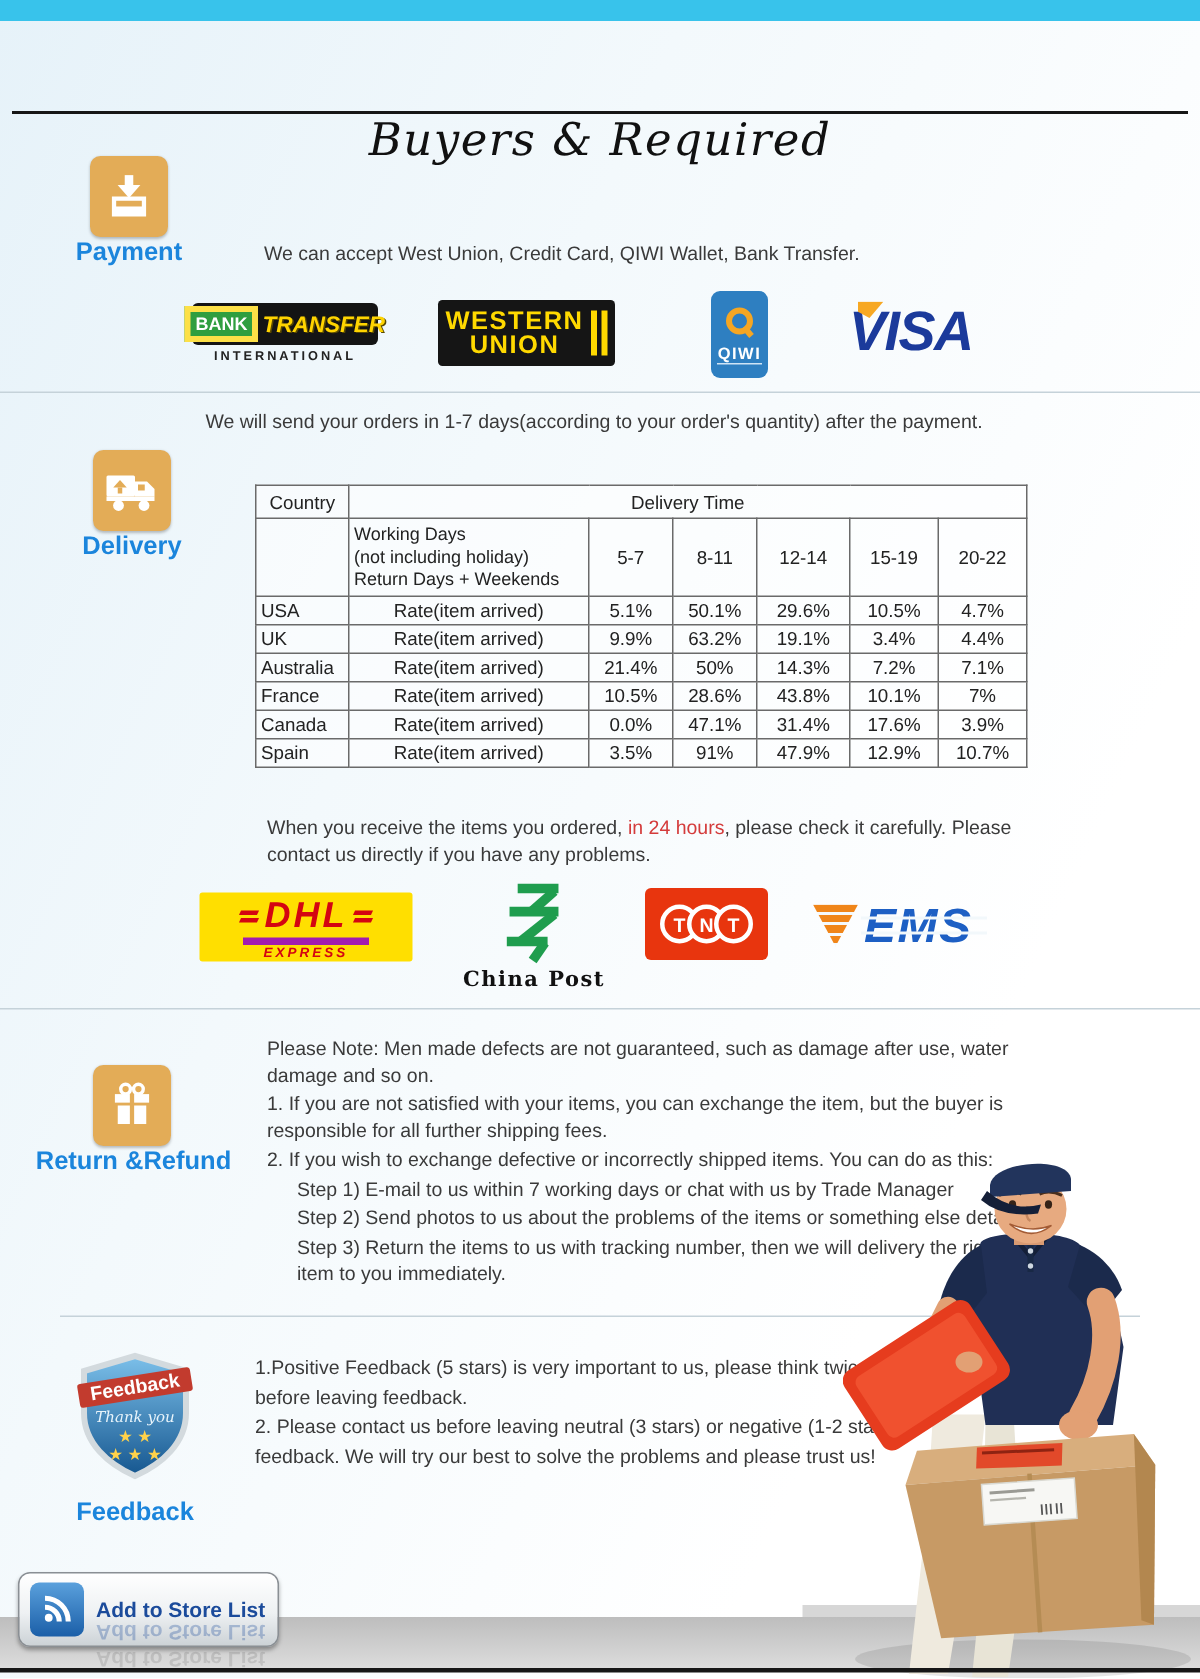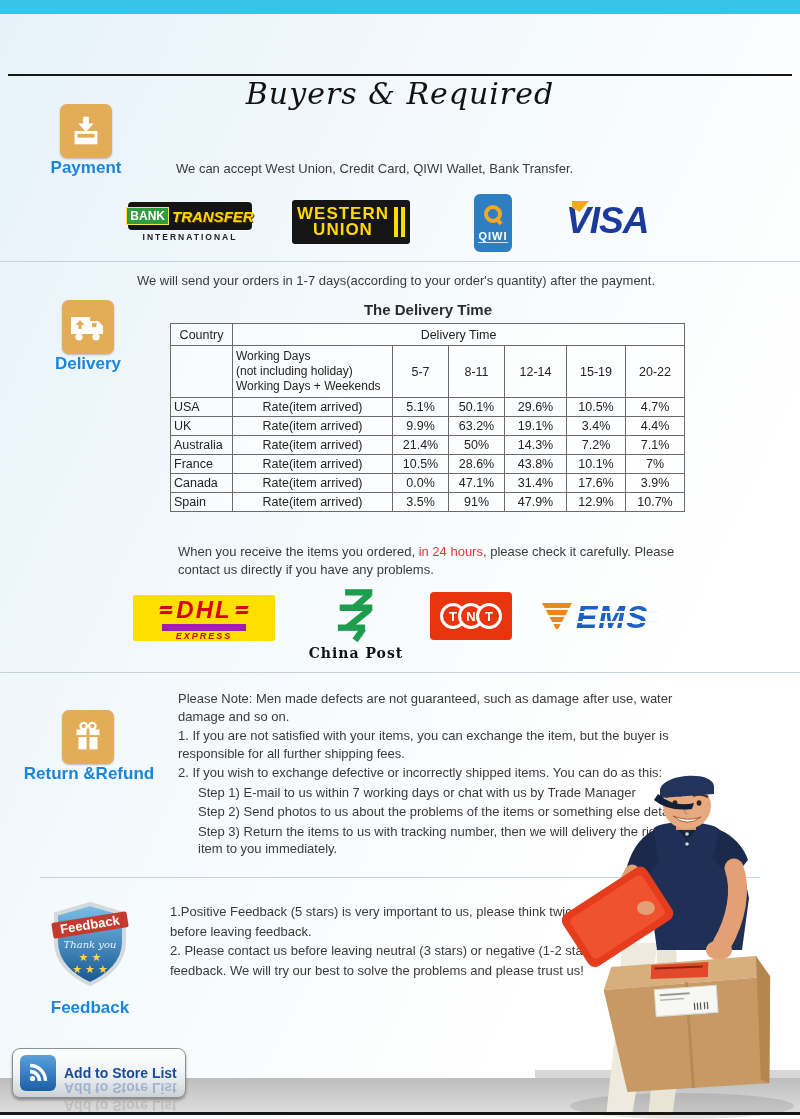--- a/index.html
+++ b/index.html
@@ -23,21 +23,21 @@
   .sq-icon { position: absolute; width: 52px; height: 54px; background: #e3ac57; border-radius: 7px;
     box-shadow: 0 1px 2px rgba(0,0,0,.25); display: flex; align-items: center; justify-content: center; }
   .sec-label { position: absolute; color: #1b85dc; font-weight: bold; font-size: 17px; text-align: center; }
 
   .body-text { font-size: 13px; color: #3a3a3a; line-height: 1.35; }
   .red { color: #d43b3b; }
 
   
   .logo-bank { position: absolute; left: 128px; top: 202px; width: 124px; height: 44px; }
   .bank-top { height: 28px; background: #141414; border-radius: 4px; display: flex; align-items: center; justify-content: center; gap: 3px; padding: 0 4px; }
-  .bank-word1 { background: #2f9e3f; color: #fff; font-weight: bold; font-size: 12px; padding: 1px 3px; border: 1px solid #fde047; }
+  .bank-word1 { background: #2f9e3f; color: #fff; font-weight: bold; font-size: 12px; padding: 1px 3px; border: 4px solid #fde047; }
   .bank-word2 { color: #ffd400; font-style: italic; font-weight: 900; font-size: 15px; text-shadow: 1px 1px 0 #5a4a00; }
   .bank-intl { text-align: center; font-size: 8.5px; letter-spacing: 2px; color: #222; font-weight: bold; margin-top: 2px; }
 
   .logo-wu { position: absolute; left: 292px; top: 200px; width: 118px; height: 44px; background: #151515; border-radius: 3px;
     display: flex; align-items: center; justify-content: center; gap: 5px; }
   .wu-words { color: #ffd900; font-weight: 900; font-size: 17px; line-height: .95; text-align: center; letter-spacing: 1px; }
   .wu-bars { display: flex; gap: 3px; }
   .wu-bars i { display: block; width: 4px; height: 30px; background: #ffd900; }
 
   .logo-qiwi { position: absolute; left: 474px; top: 194px; width: 38px; height: 58px; background: #2e7fc1; border-radius: 6px;
@@ -61,21 +61,21 @@
   tr.rrow td { height: 19px; }
 
   .note { position: absolute; left: 178px; top: 543px; width: 525px; }
 
   
   .logo-dhl { position: absolute; left: 133px; top: 595px; width: 142px; height: 46px; background: #ffdf00; border-radius: 2px;
     display: flex; flex-direction: column; align-items: center; justify-content: center; }
   .dhl-row { display: flex; align-items: center; gap: 4px; }
   .dash-group i { display: block; width: 12px; height: 3px; background: #d40511; margin: 2px 0; transform: skewX(-25deg); }
   .dhl-word { color: #d40511; font-weight: 900; font-style: italic; font-size: 24px; letter-spacing: 2px; }
-  .dhl-sub { color: #d40511; font-style: italic; font-weight: bold; font-size: 9px; letter-spacing: 2px; border-top: 7px solid #a21caf; padding: 0 14px; }
+  .dhl-sub { color: #d40511; font-style: italic; font-weight: bold; font-size: 9px; letter-spacing: 2px; border-top: 5px solid #a21caf; padding: 0 14px; }
 
   .logo-chinapost { position: absolute; left: 318px; top: 586px; width: 76px; height: 58px; display: flex; align-items: center; justify-content: center; }
   .cp-caption { position: absolute; left: 300px; top: 645px; width: 112px; text-align: center;
     font-family: "DejaVu Serif", serif; font-weight: bold; font-size: 14px; color: #111; letter-spacing: 1px; }
 
   .logo-tnt { position: absolute; left: 430px; top: 592px; width: 82px; height: 48px; background: #e8350e; border-radius: 4px;
     display: flex; align-items: center; justify-content: center; }
   .tnt-circle { width: 26px; height: 26px; border: 3px solid #fff; border-radius: 50%; margin: 0 -4px;
     display: flex; align-items: center; justify-content: center; color: #fff; font-weight: 900; font-size: 13px; background: #e8350e; }
 
@@ -174,21 +174,20 @@
       <rect x="10.5" y="18" width="3" height="4" fill="#e3ac57"></rect>
       <path d="M22 14 h8 l5 5 v5 h-13 z" fill="#fff"></path>
       <rect x="24" y="16" width="4.5" height="4" fill="#e3ac57"></rect>
       <rect x="3" y="24" width="32" height="3" fill="#fff"></rect>
       <circle cx="11" cy="30" r="3.6" fill="#fff"></circle>
       <circle cx="28" cy="30" r="3.6" fill="#fff"></circle>
     </svg>
   </div>
   <div class="sec-label" style="left:30px; top:354px; width:116px;">Delivery</div>
 
-  <div class="table-title">The Delivery Time</div>
 
   <table class="delivery">
     <colgroup>
       <col style="width:62px">
         <col style="width:160px">
         <col style="width:56px">
         <col style="width:56px">
         <col style="width:62px">
         <col style="width:59px">
         <col style="width:59px">
@@ -196,21 +195,21 @@
     <tbody>
         <tr class="hdr1">
       <td class="c">Country</td>
       <td class="c" colspan="6">Delivery Time</td>
     </tr>
     <tr class="hdr2">
       <td></td>
       <td class="wd-cell">
         <div>Working Days</div>
         <div>(not including holiday)</div>
-        <div>Working Days + Weekends</div>
+        <div>Return Days + Weekends</div>
       </td>
       <td class="c">5-7</td>
       <td class="c">8-11</td>
       <td class="c">12-14</td>
       <td class="c">15-19</td>
       <td class="c">20-22</td>
     </tr>
     <tr class="rrow">
       <td>USA</td>
       <td class="c">Rate(item arrived)</td>

